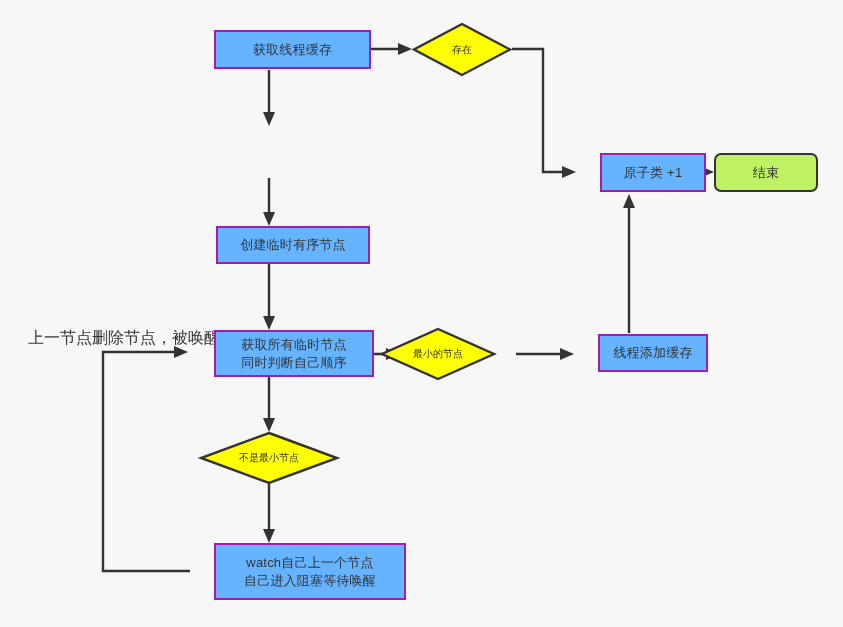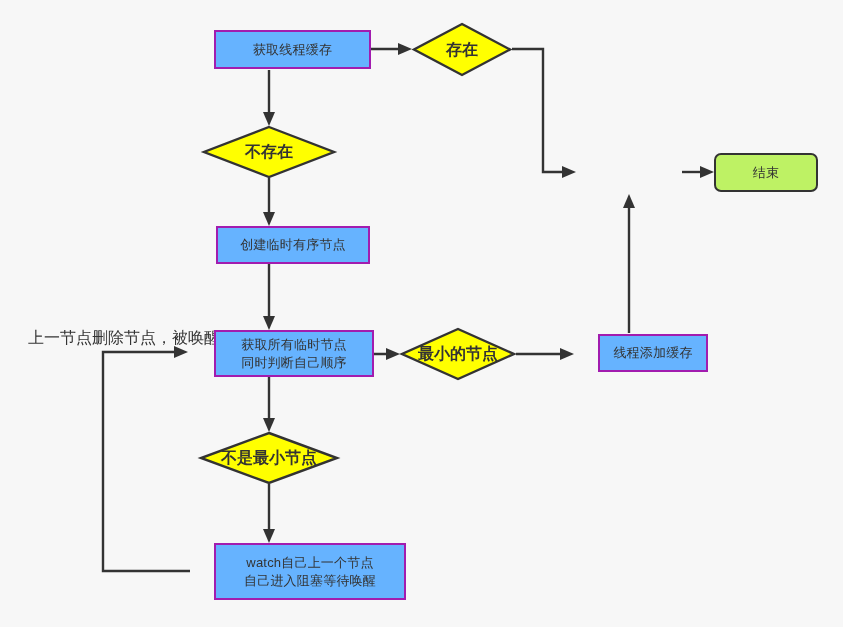--- a/index.html
+++ b/index.html
@@ -58,24 +58,23 @@
   .decision-label {
     position: absolute;
     left: 0;
     top: 0;
     width: 100%;
     height: 100%;
     display: flex;
     align-items: center;
     justify-content: center;
     color: #333333;
-    font-size: 16px;
+    font-size: 10px;
     line-height: 18px;
     text-align: center;
-    font-weight: bold;
   }
   .edge-label {
     position: absolute;
     color: #333333;
     font-size: 16px;
     line-height: 16px;
     white-space: nowrap;
   }
   svg#wires {
     position: absolute;
@@ -141,51 +140,48 @@
     <span>获取线程缓存</span>
   </div>
 
   <div class="decision-wrap" style="left:412px; top:22px; width:100px; height:55px;">
     <svg width="100" height="55" viewBox="0 0 100 55">
       <polygon points="50,2 98,27.5 50,53 2,27.5" fill="#ffff00" stroke="#333333" stroke-width="2.4"></polygon>
     </svg>
     <div class="decision-label">存在</div>
   </div>
 
-  <div class="decision-wrap" style="left:202px; top:125px; width:134px; height:54px;">
-    <svg width="134" height="54" viewBox="0 0 134 54">
-      <polygon points="67,2 132,27 67,52 2,27" fill="#ffff00" stroke="#333333" stroke-width="2.4"></polygon>
-    </svg>
-    <div class="decision-label">不存在</div>
-  </div>
 
   <div class="node proc" style="left:192px; top:226px; width:154px; height:38px;">
     <span>创建临时有序节点</span>
   </div>
 
   <div class="edge-label" style="left:28px; top:330px;">
     <span>上一节点删除节点，被唤醒</span>
   </div>
 
   <div class="node proc" style="left:190px; top:330px; width:160px; height:47px;">
     <span>获取所有临时节点
 同时判断自己顺序</span>
   </div>
 
-  <div class="decision-wrap" style="left:400px; top:327px; width:116px; height:54px;">
+  <div class="decision-wrap" style="left:380px; top:327px; width:116px; height:54px;">
     <svg width="116" height="54" viewBox="0 0 116 54">
       <polygon points="58,2 114,27 58,52 2,27" fill="#ffff00" stroke="#333333" stroke-width="2.4"></polygon>
     </svg>
     <div class="decision-label">最小的节点</div>
   </div>
 
   <div class="node proc" style="left:574px; top:334px; width:110px; height:38px;">
     <span>线程添加缓存</span>
   </div>
 
+  <div class="node proc" style="left:576px; top:153px; width:106px; height:39px;">
+    <span>原子类 +1</span>
+  </div>
 
   <div class="node term" style="left:714px; top:153px; width:104px; height:39px;">
     <span>结束</span>
   </div>
 
   <div class="decision-wrap" style="left:199px; top:431px; width:140px; height:54px;">
     <svg width="140" height="54" viewBox="0 0 140 54">
       <polygon points="70,2 138,27 70,52 2,27" fill="#ffff00" stroke="#333333" stroke-width="2.4"></polygon>
     </svg>
     <div class="decision-label">不是最小节点</div>

